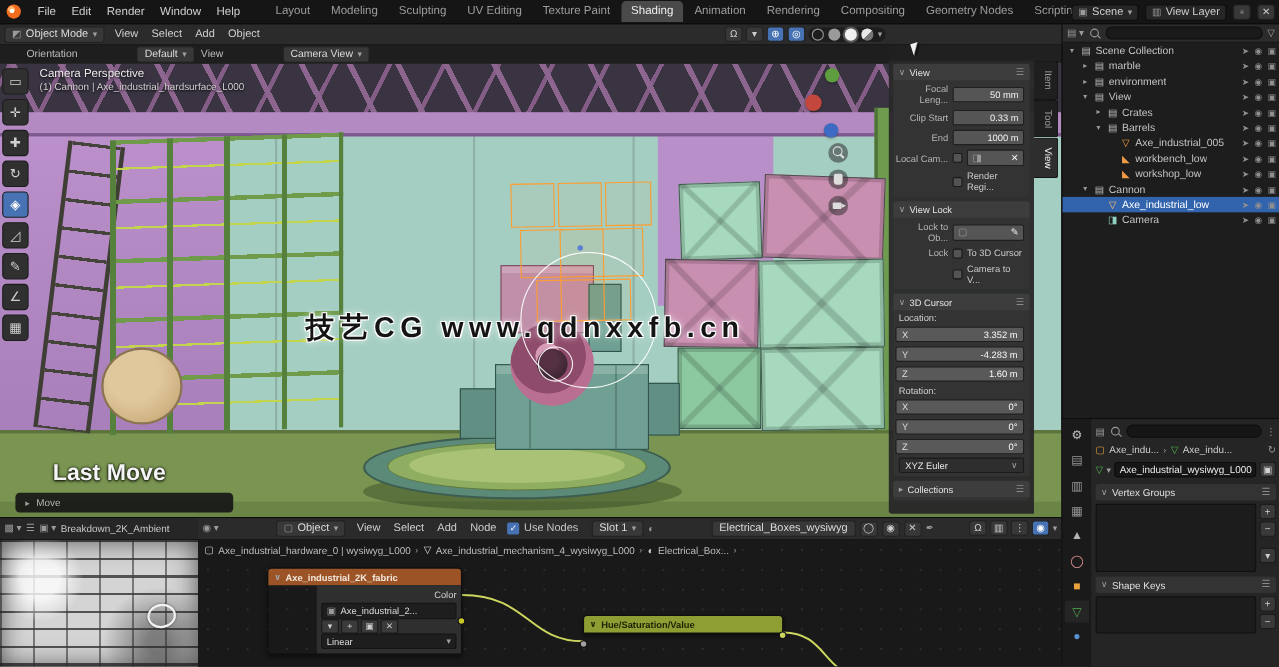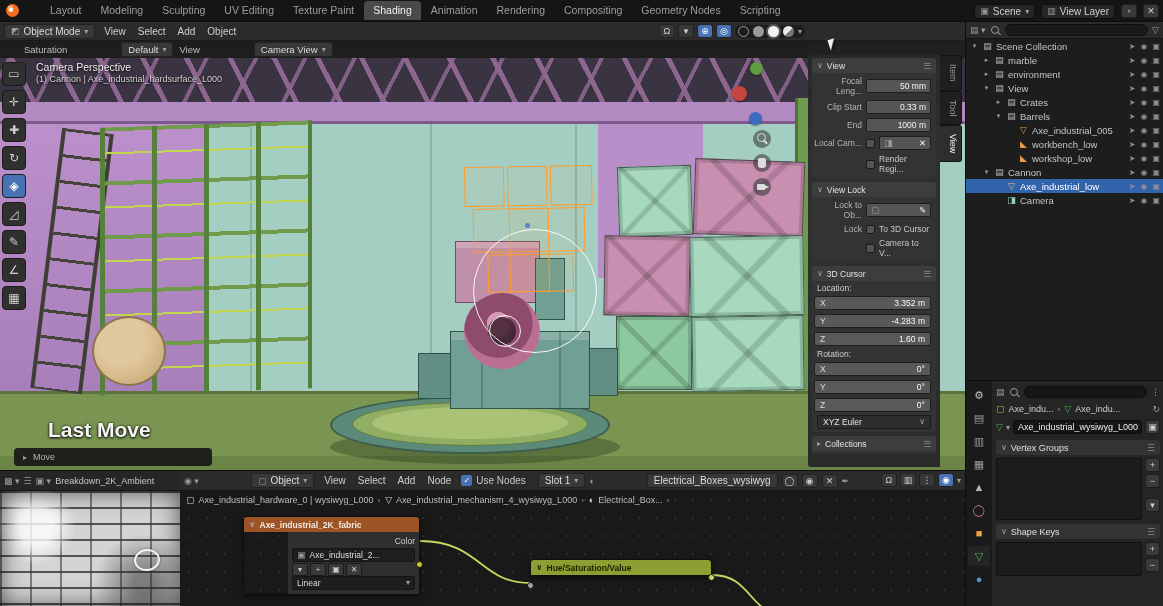--- a/index.html
+++ b/index.html
@@ -217,20 +217,28 @@
     border-left:7px solid #f2f2f2; border-bottom:11px solid transparent; border-top:0;
     filter:drop-shadow(1px 1px 1px #000); transform:rotate(-18deg);}
 </style>
 </head>
 <body>
 
 <div id="app">
 
   <div id="topbar">
     <span class="blogo"></span>
+    <div style="display:flex">
+
+    <span class="menu"><span>File</span></span>
+        <span class="menu"><span>Edit</span></span>
+        <span class="menu"><span>Render</span></span>
+        <span class="menu"><span>Window</span></span>
+        <span class="menu"><span>Help</span></span>
+      </div>
     <div id="wtabs">
 
     <span class="wtab"><span>Layout</span></span>
         <span class="wtab"><span>Modeling</span></span>
         <span class="wtab"><span>Sculpting</span></span>
         <span class="wtab"><span>UV Editing</span></span>
         <span class="wtab"><span>Texture Paint</span></span>
         <span class="wtab active"><span>Shading</span></span>
         <span class="wtab"><span>Animation</span></span>
         <span class="wtab"><span>Rendering</span></span>
@@ -276,21 +284,21 @@
           <span class="sph wire"></span>
           <span class="sph"></span>
           <span class="sph mat"></span>
           <span class="sph rend"></span>
           <span class="caret">▾</span>
         </span>
       </div>
     </div>
 
     <div class="vp-tools">
-      <span>Saturation</span>
+      <span>Orientation</span>
       <span class="chip">
         <span>Default</span>
         <span class="caret">▾</span>
       </span>
       <span>View</span>
       <span class="chip">
         <span>Camera View</span>
         <span class="caret">▾</span>
       </span>
     </div>
@@ -375,20 +383,21 @@
 
       <div class="abs ball" style="left:750px;top:4px;width:13px;height:13px;background:#5f9e3e"></div>
       <div class="abs ball" style="left:732px;top:28px;width:15px;height:15px;background:#c4473d"></div>
       <div class="abs ball" style="left:749px;top:54px;width:13px;height:13px;background:#3d6bc4"></div>
       <div class="abs gz mag" style="left:753px;top:72px;width:18px;height:18px"></div>
       <div class="abs gz hand" style="left:753px;top:96px;width:18px;height:18px"></div>
       <div class="abs gz cam" style="left:753px;top:120px;width:18px;height:18px"></div>
 
       <div class="abs vp-text1">Camera Perspective</div>
       <div class="abs vp-text2">(1) Cannon | Axe_industrial_hardsurface_L000</div>
+      <div class="abs watermark">技艺CG www.qdnxxfb.cn</div>
       <div class="abs lastmove">Last Move</div>
       <div class="abs opbox">
         <span class="caret">▸</span>
         <span>Move</span>
       </div>
     </div>
 
     <div id="npanel">
       <div class="np-sec">
         <div class="np-head">

